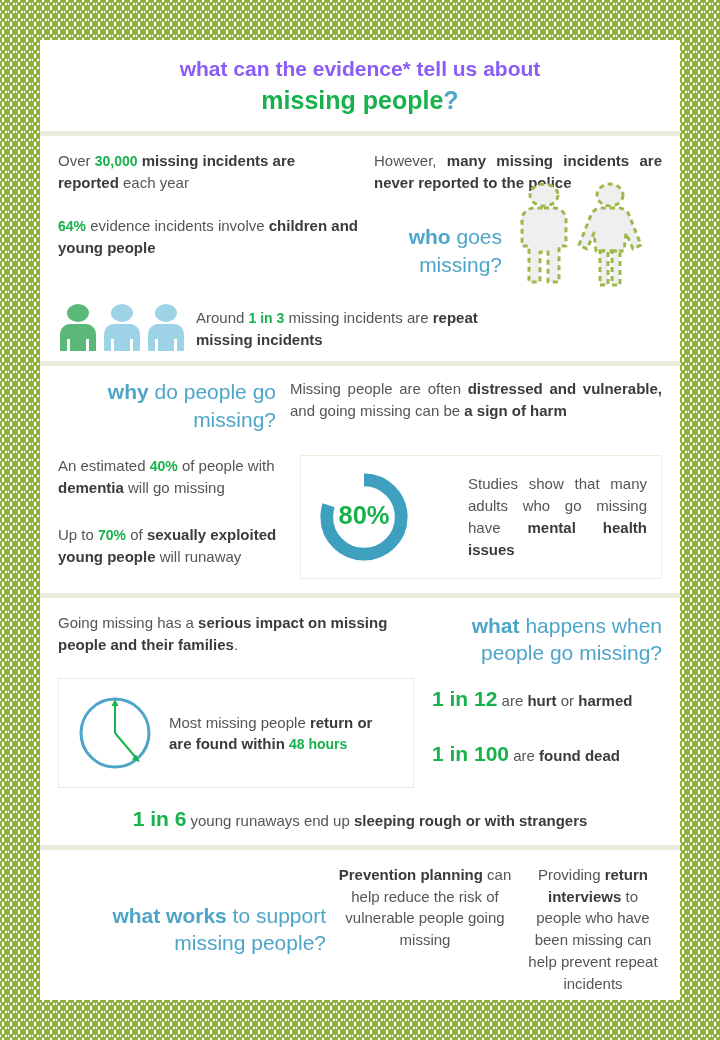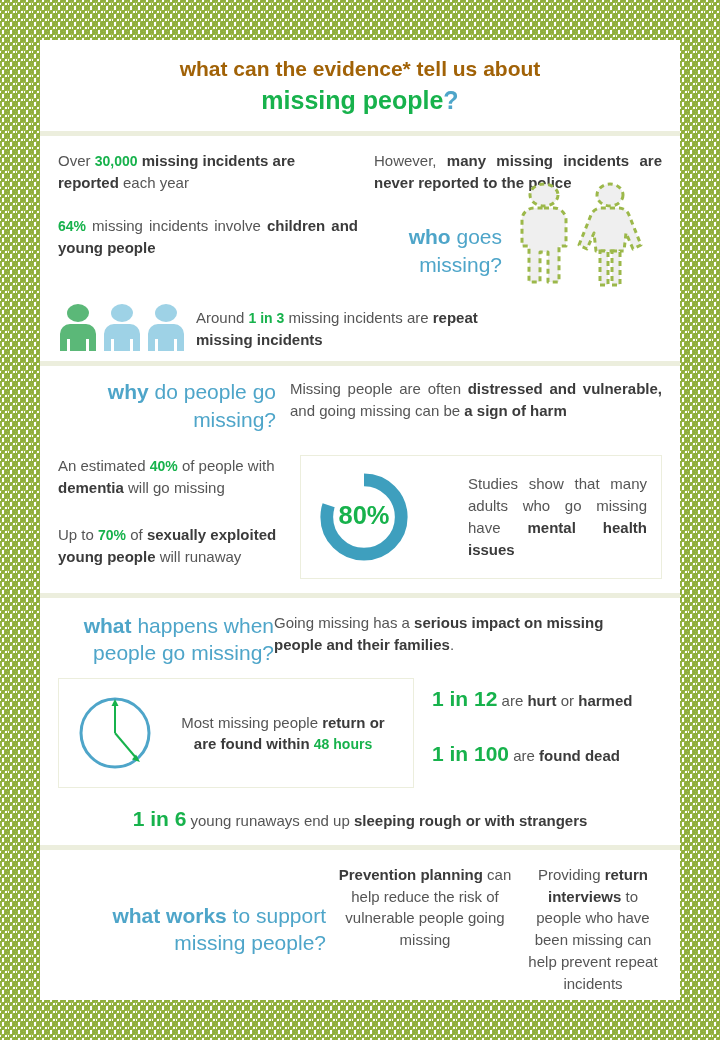--- a/index.html
+++ b/index.html
@@ -14,21 +14,21 @@
     overflow:hidden;
   }
   .sheet{
     position:absolute;left:40px;top:40px;width:640px;height:960px;
     background:#ffffff;
     box-sizing:border-box;
   }
   .divider{height:5px;background:#eceedd;width:100%;}
   .sec{padding:0;}
   .title-block{padding:16px 20px 14px 20px;text-align:center;}
-  .t1{color:#a16207;font-size:21px;font-weight:bold;line-height:1.25;}
+  .t1{color:#8b5cf6;font-size:21px;font-weight:bold;line-height:1.25;}
   .t2{font-size:25px;font-weight:bold;line-height:1.3;margin-top:2px;}
   .grn{color:#17b24c;}
   .blu{color:#4ea5c9;}
   .dark{color:#3b3b3b;}
   .gry{color:#555555;}
   .b{font-weight:bold;}
   .row{display:flex;}
   .s1{padding:14px 18px 10px 18px;}
   .s1 .c-left{width:300px;}
   .s1 .c-right{flex:1;padding-left:16px;}
@@ -40,21 +40,21 @@
   .mid{display:flex;align-items:flex-start;margin-top:14px;}
   .icons3{display:flex;align-items:flex-end;gap:4px;margin-right:10px;}
   .sec2{padding:12px 18px 14px 18px;}
   .sec2 .toprow{display:flex;}
   .sec2 .qcol{width:218px;padding-right:14px;}
   .sec2 .tcol{flex:1;}
   .card{border:1px solid #eceedd;background:#fff;box-sizing:border-box;}
   .sec3{padding:14px 18px 10px 18px;}
   .sec4{padding:14px 18px 16px 18px;display:flex;}
   .donutwrap{display:flex;align-items:center;padding:12px 14px;gap:41px;}
-  .clockrow{display:flex;align-items:center;padding:14px 16px;text-align:center;}
+  .clockrow{display:flex;align-items:center;padding:14px 16px;}
   svg{display:block;}
 </style>
 </head>
 <body>
 
 <div class="sheet">
 
   <div class="title-block">
     <div class="t1">what can the evidence* tell us about</div>
     <div class="t2"><span class="grn">missing people</span><span class="blu">?</span></div>
@@ -72,21 +72,21 @@
       <div class="c-right">
         <div class="ptxt just">
           <span class="gry">However, </span><span class="b dark">many missing incidents are never reported to the police</span>
         </div>
       </div>
     </div>
 
     <div class="row" style="margin-top:22px;">
       <div style="width:300px;">
         <div class="ptxt just">
-          <span class="grn big">64%</span><span class="gry"> missing incidents involve </span><span class="b dark">children and young people</span>
+          <span class="grn big">64%</span><span class="gry"> evidence incidents involve </span><span class="b dark">children and young people</span>
         </div>
       </div>
       <div style="flex:1;padding-left:14px;display:flex;align-items:flex-start;justify-content:space-between;">
         <div class="qhead" style="width:130px;margin-top:8px;"><span>who</span><span class="lt"> goes missing?</span></div>
         <div style="margin-top:-36px;margin-right:4px;">
           <svg width="150" height="110" viewBox="0 0 150 110" aria-hidden="true">
             <g>
               <ellipse cx="36" cy="16" rx="14" ry="11" fill="#efefef" stroke="#9cb84a" stroke-width="3" stroke-dasharray="5 4"></ellipse>
               <path d="M36 29 h10 a12 12 0 0 1 12 12 v26 h-7 v36 h-11 v-30 h-8 v30 h-11 v-36 h-7 v-26 a12 12 0 0 1 12 -12 z" fill="#efefef" stroke="#9cb84a" stroke-width="3" stroke-dasharray="5 4" stroke-linejoin="round"></path>
             </g>
@@ -161,27 +161,27 @@
           </div>
         </div>
       </div>
     </div>
   </div>
 
   <div class="divider"></div>
 
   <div class="sec sec3">
     <div class="row">
+      <div style="width:372px;padding-right:16px;">
+        <div class="ptxt">
+          <span class="gry">Going missing has a </span><span class="b dark">serious impact on missing people and their families</span><span class="gry">.</span>
+        </div>
+      </div>
       <div style="flex:1;">
         <div class="qhead"><span>what</span><span class="lt"> happens when people go missing?</span></div>
-      </div>
-      <div style="width:372px;padding-right:16px;">
-        <div class="ptxt">
-          <span class="gry">Going missing has a </span><span class="b dark">serious impact on missing people and their families</span><span class="gry">.</span>
-        </div>
       </div>
     </div>
 
     <div class="row" style="margin-top:12px;">
       <div class="card" style="width:356px;">
         <div class="clockrow">
           <div style="margin-right:14px;">
             <svg width="80" height="80" viewBox="0 0 80 80" aria-hidden="true">
               <circle cx="40" cy="40" r="34" fill="none" stroke="#4ea5c9" stroke-width="3"></circle>
               <g stroke="#17b24c" stroke-width="2" fill="none">

